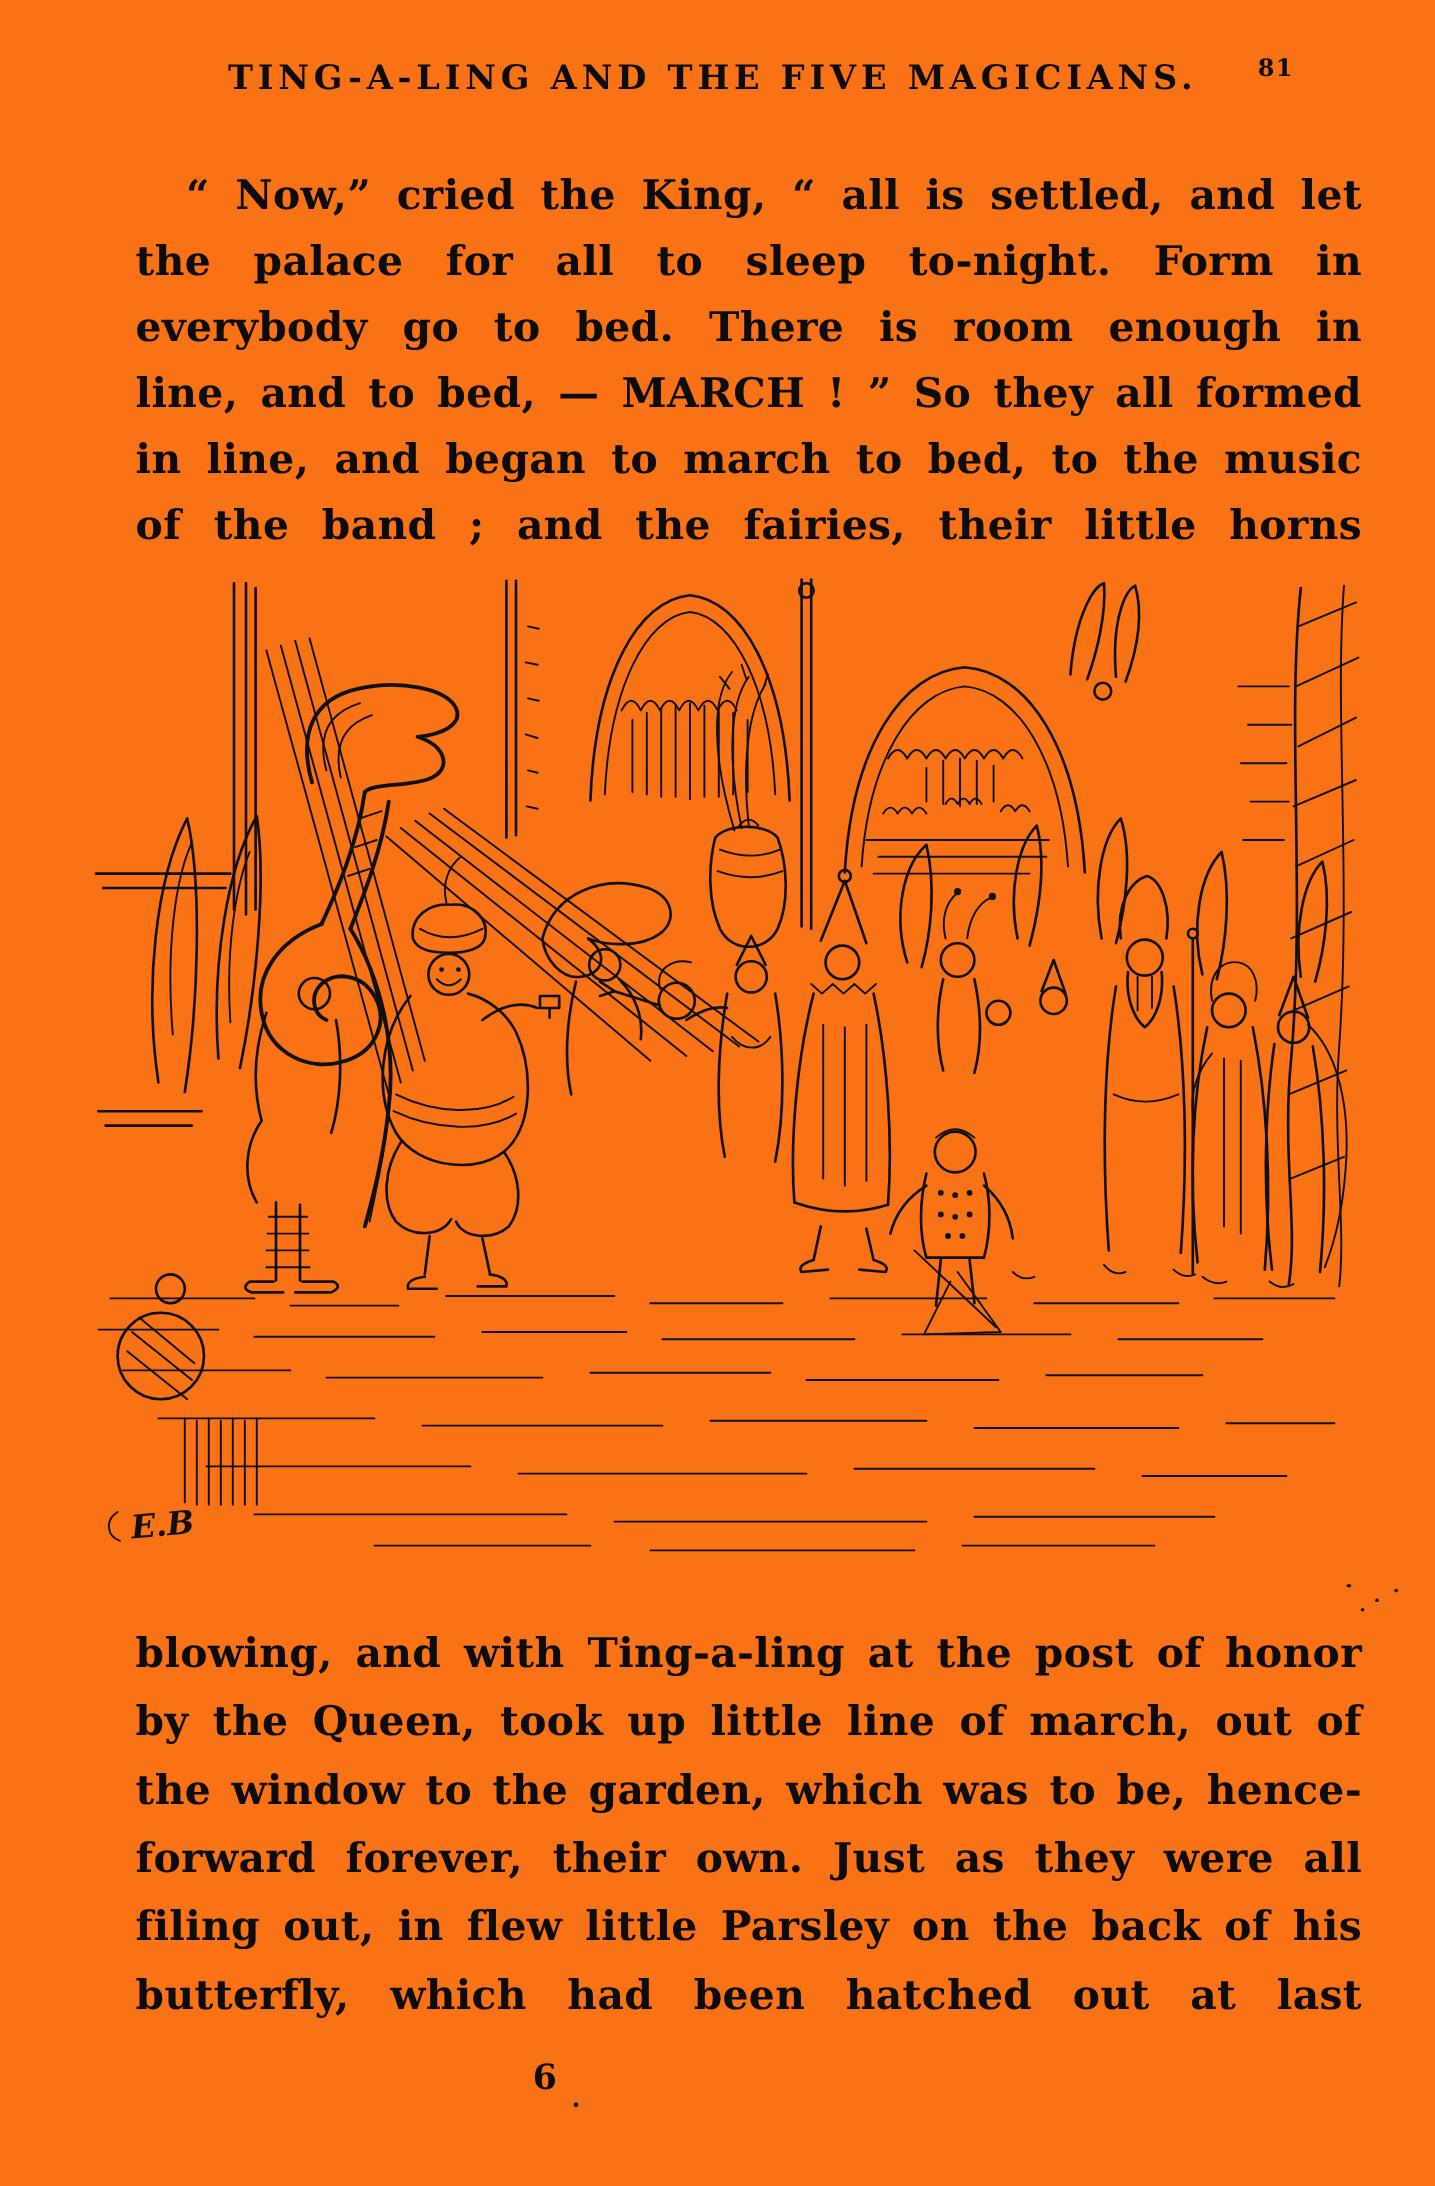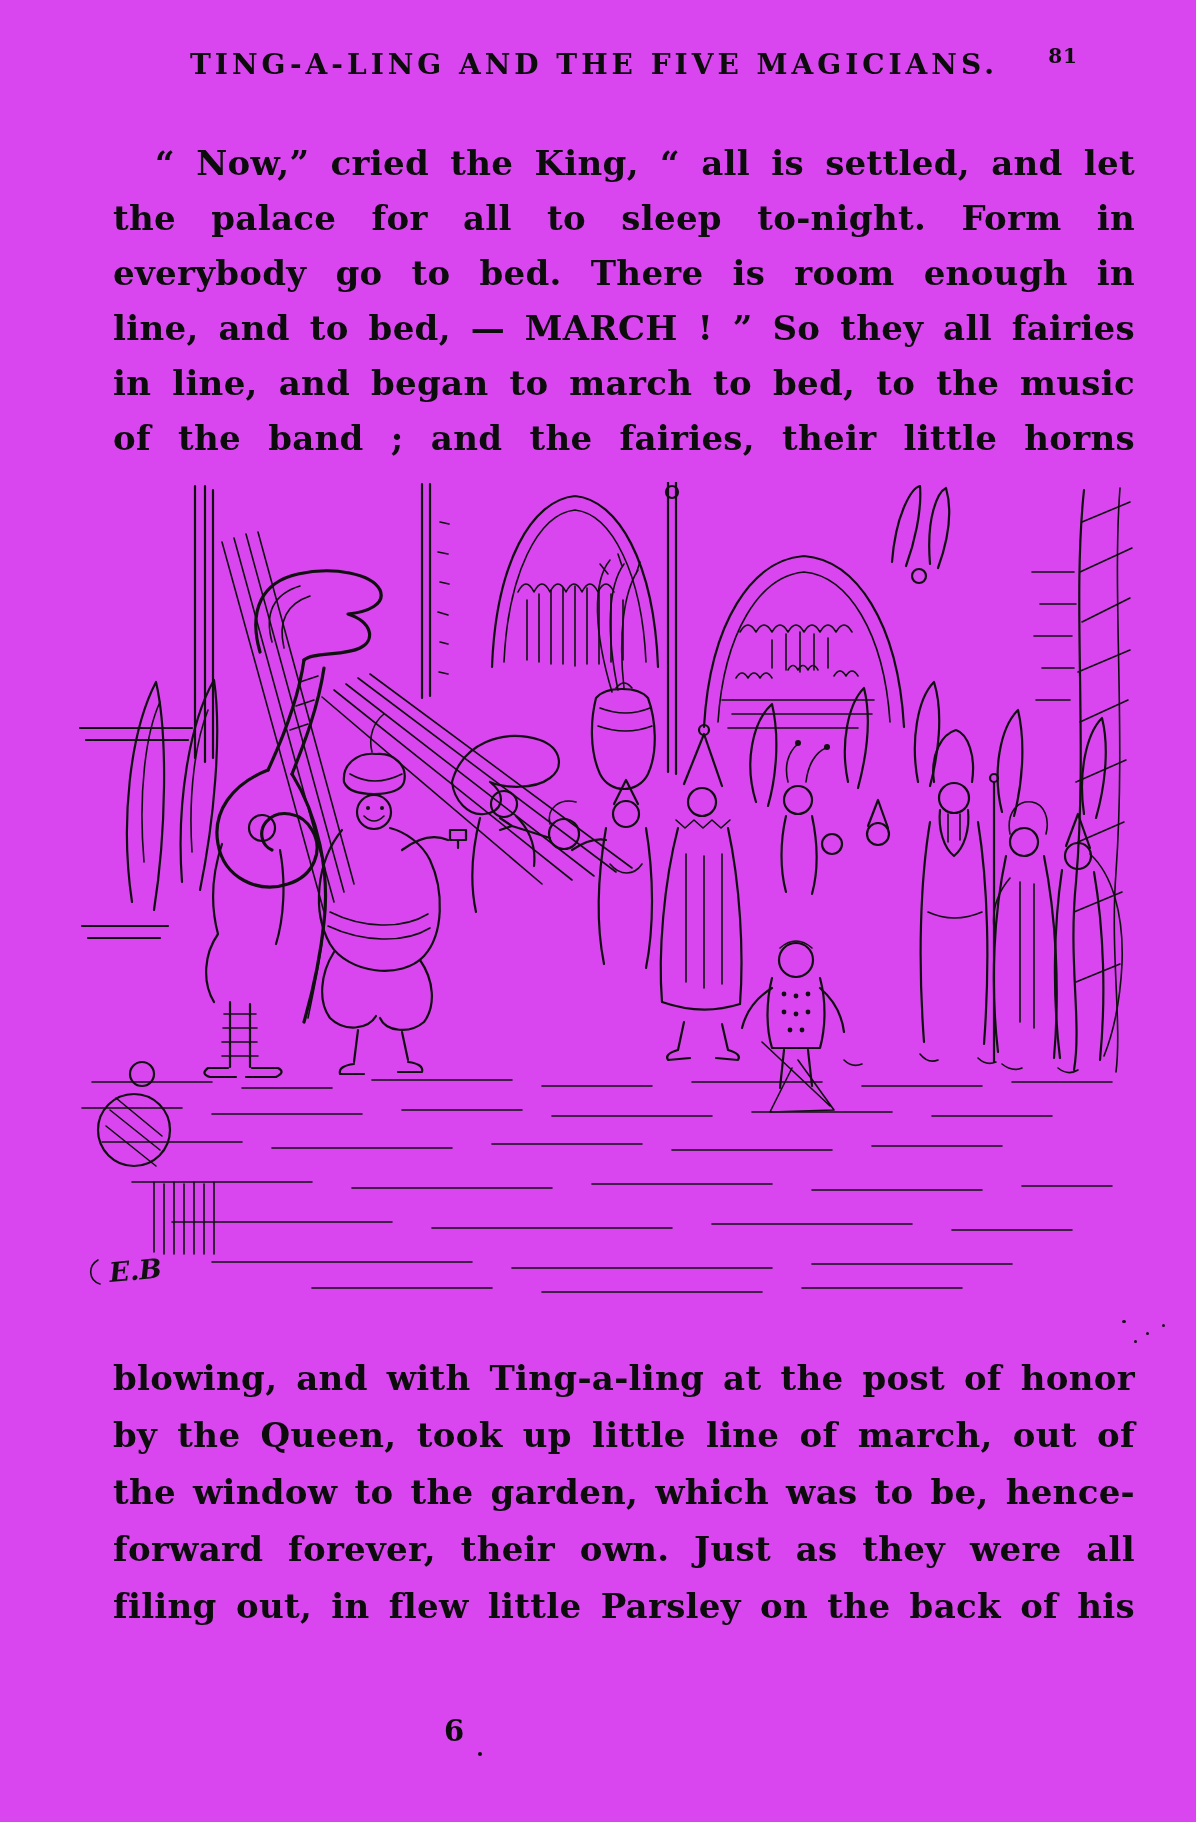--- a/index.html
+++ b/index.html
@@ -1,17 +1,17 @@
 <!DOCTYPE html>
 <html><head>
 <meta charset="utf-8">
 <style>
   html,body{margin:0;padding:0;background:#ffffff;}
   .page{
-    position:relative;width:1196px;height:1822px;background:#d946ef;overflow:hidden;
+    position:relative;width:1196px;height:1822px;background:#f97316;overflow:hidden;
     font-family:"DejaVu Serif", serif;color:#0c0c0c;
   }
   
   .head-title{
     position:absolute;top:48px;left:50%;transform:translateX(-50.5%);
     font-size:28px;font-weight:700;letter-spacing:4px;white-space:nowrap;
   }
   .page-number{
     position:absolute;top:44px;right:118px;font-size:20px;font-weight:700;letter-spacing:1px;
   }
@@ -45,21 +45,21 @@
 
 <div class="page">
 
   <div class="head-title">TING-A-LING AND THE FIVE MAGICIANS.</div>
   <div class="page-number">81</div>
 
   <div class="para para-1">
     <div class="tline indent">“ Now,” cried the King, “ all is settled, and let</div>
     <div class="tline">the palace for all to sleep to-night.  Form in</div>
     <div class="tline">everybody go to bed.  There is room enough in</div>
-    <div class="tline">line, and to bed, — MARCH ! ”  So they all fairies</div>
+    <div class="tline">line, and to bed, — MARCH ! ”  So they all formed</div>
     <div class="tline">in line, and began to march to bed, to the music</div>
     <div class="tline">of the band ; and the fairies, their little horns</div>
   </div>
 
   <div class="engraving">
     <svg viewBox="0 0 1066 820" xmlns="http://www.w3.org/2000/svg">
 
       <g class="s">
         <path d="M 123 4 V 276 M 133 4 V 280 M 141 8 V 276"></path>
         <path d="M 8 246 H 120 M 14 258 H 116 M 10 444 H 96 M 16 456 H 88"></path>
@@ -268,18 +268,19 @@
   <div class="dot" style="left:1146px;top:1332px;width:3px;height:3px;"></div>
   <div class="dot" style="left:1162px;top:1324px;width:3px;height:3px;"></div>
   <div class="dot" style="left:1134px;top:1340px;width:3px;height:3px;"></div>
 
   <div class="para para-2">
     <div class="tline">blowing, and with Ting-a-ling at the post of honor</div>
     <div class="tline">by the Queen, took up little line of march, out of</div>
     <div class="tline">the window to the garden, which was to be, hence-</div>
     <div class="tline">forward forever, their own.  Just as they were all</div>
     <div class="tline">filing out, in flew little Parsley on the back of his</div>
+    <div class="tline">butterfly, which had been hatched out at last</div>
   </div>
 
   <div class="signature">6</div>
   <div class="dot" style="left:478px;top:1752px;width:4px;height:4px;"></div>
 
 </div>
 
 </body></html>

